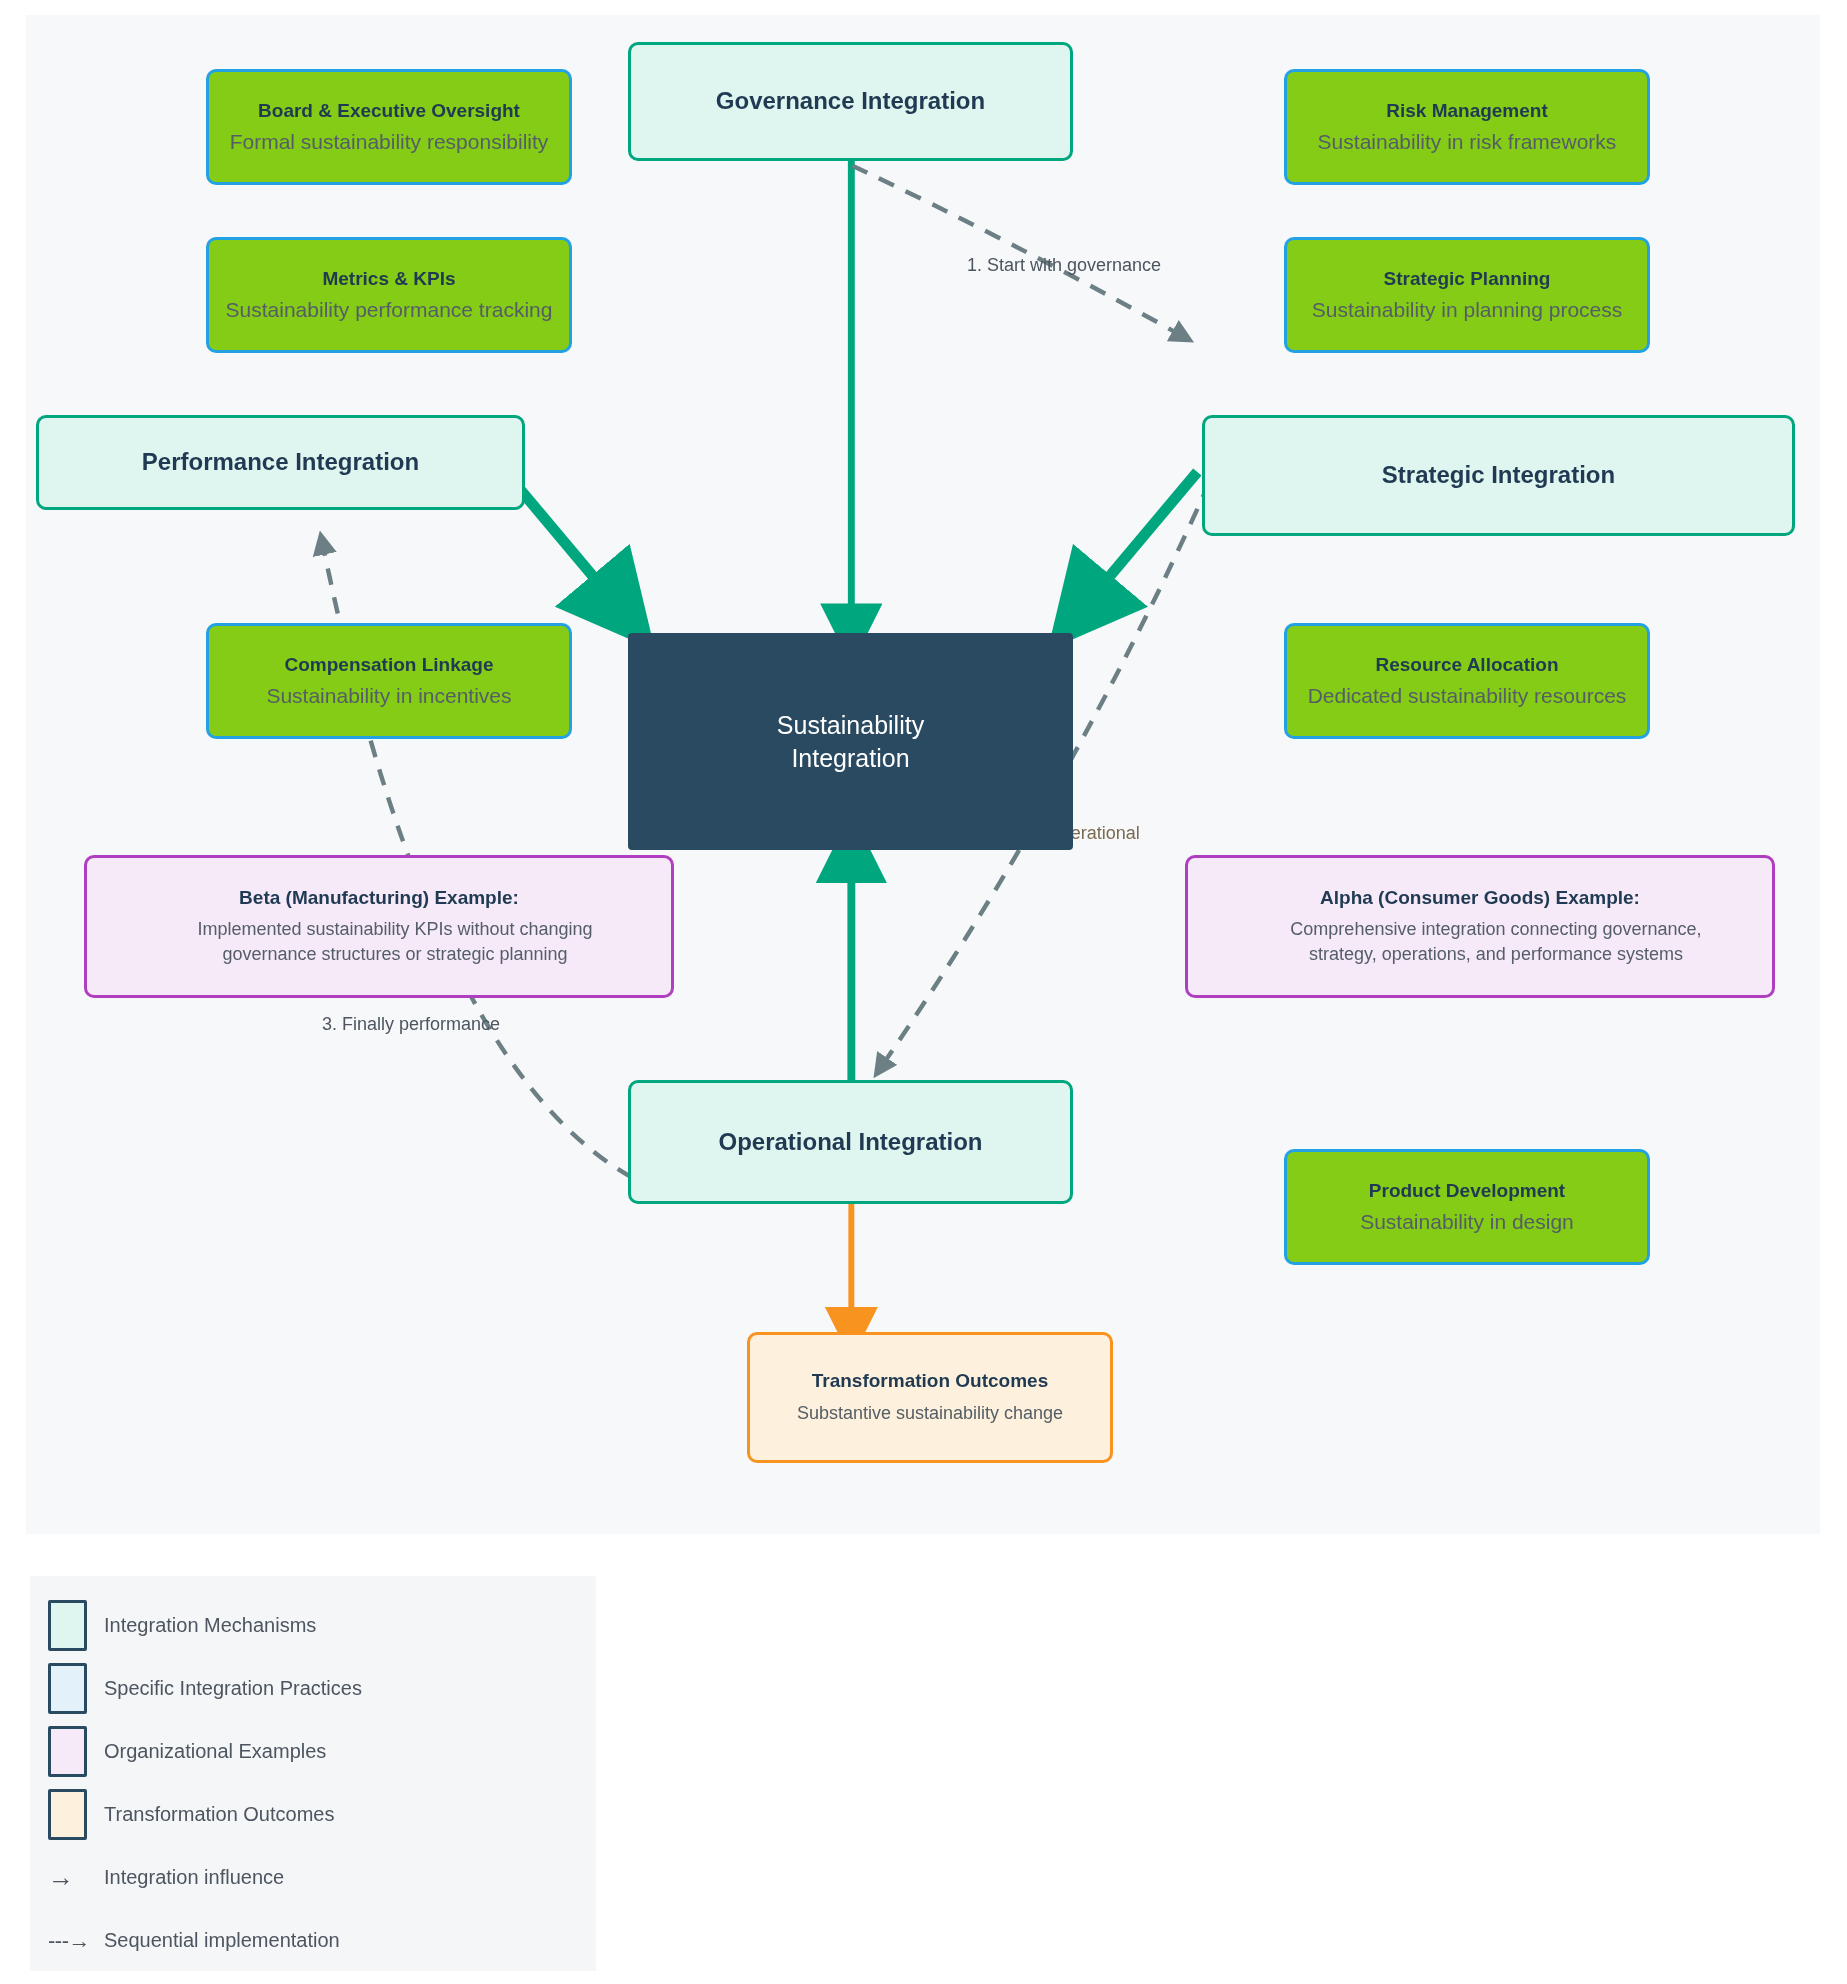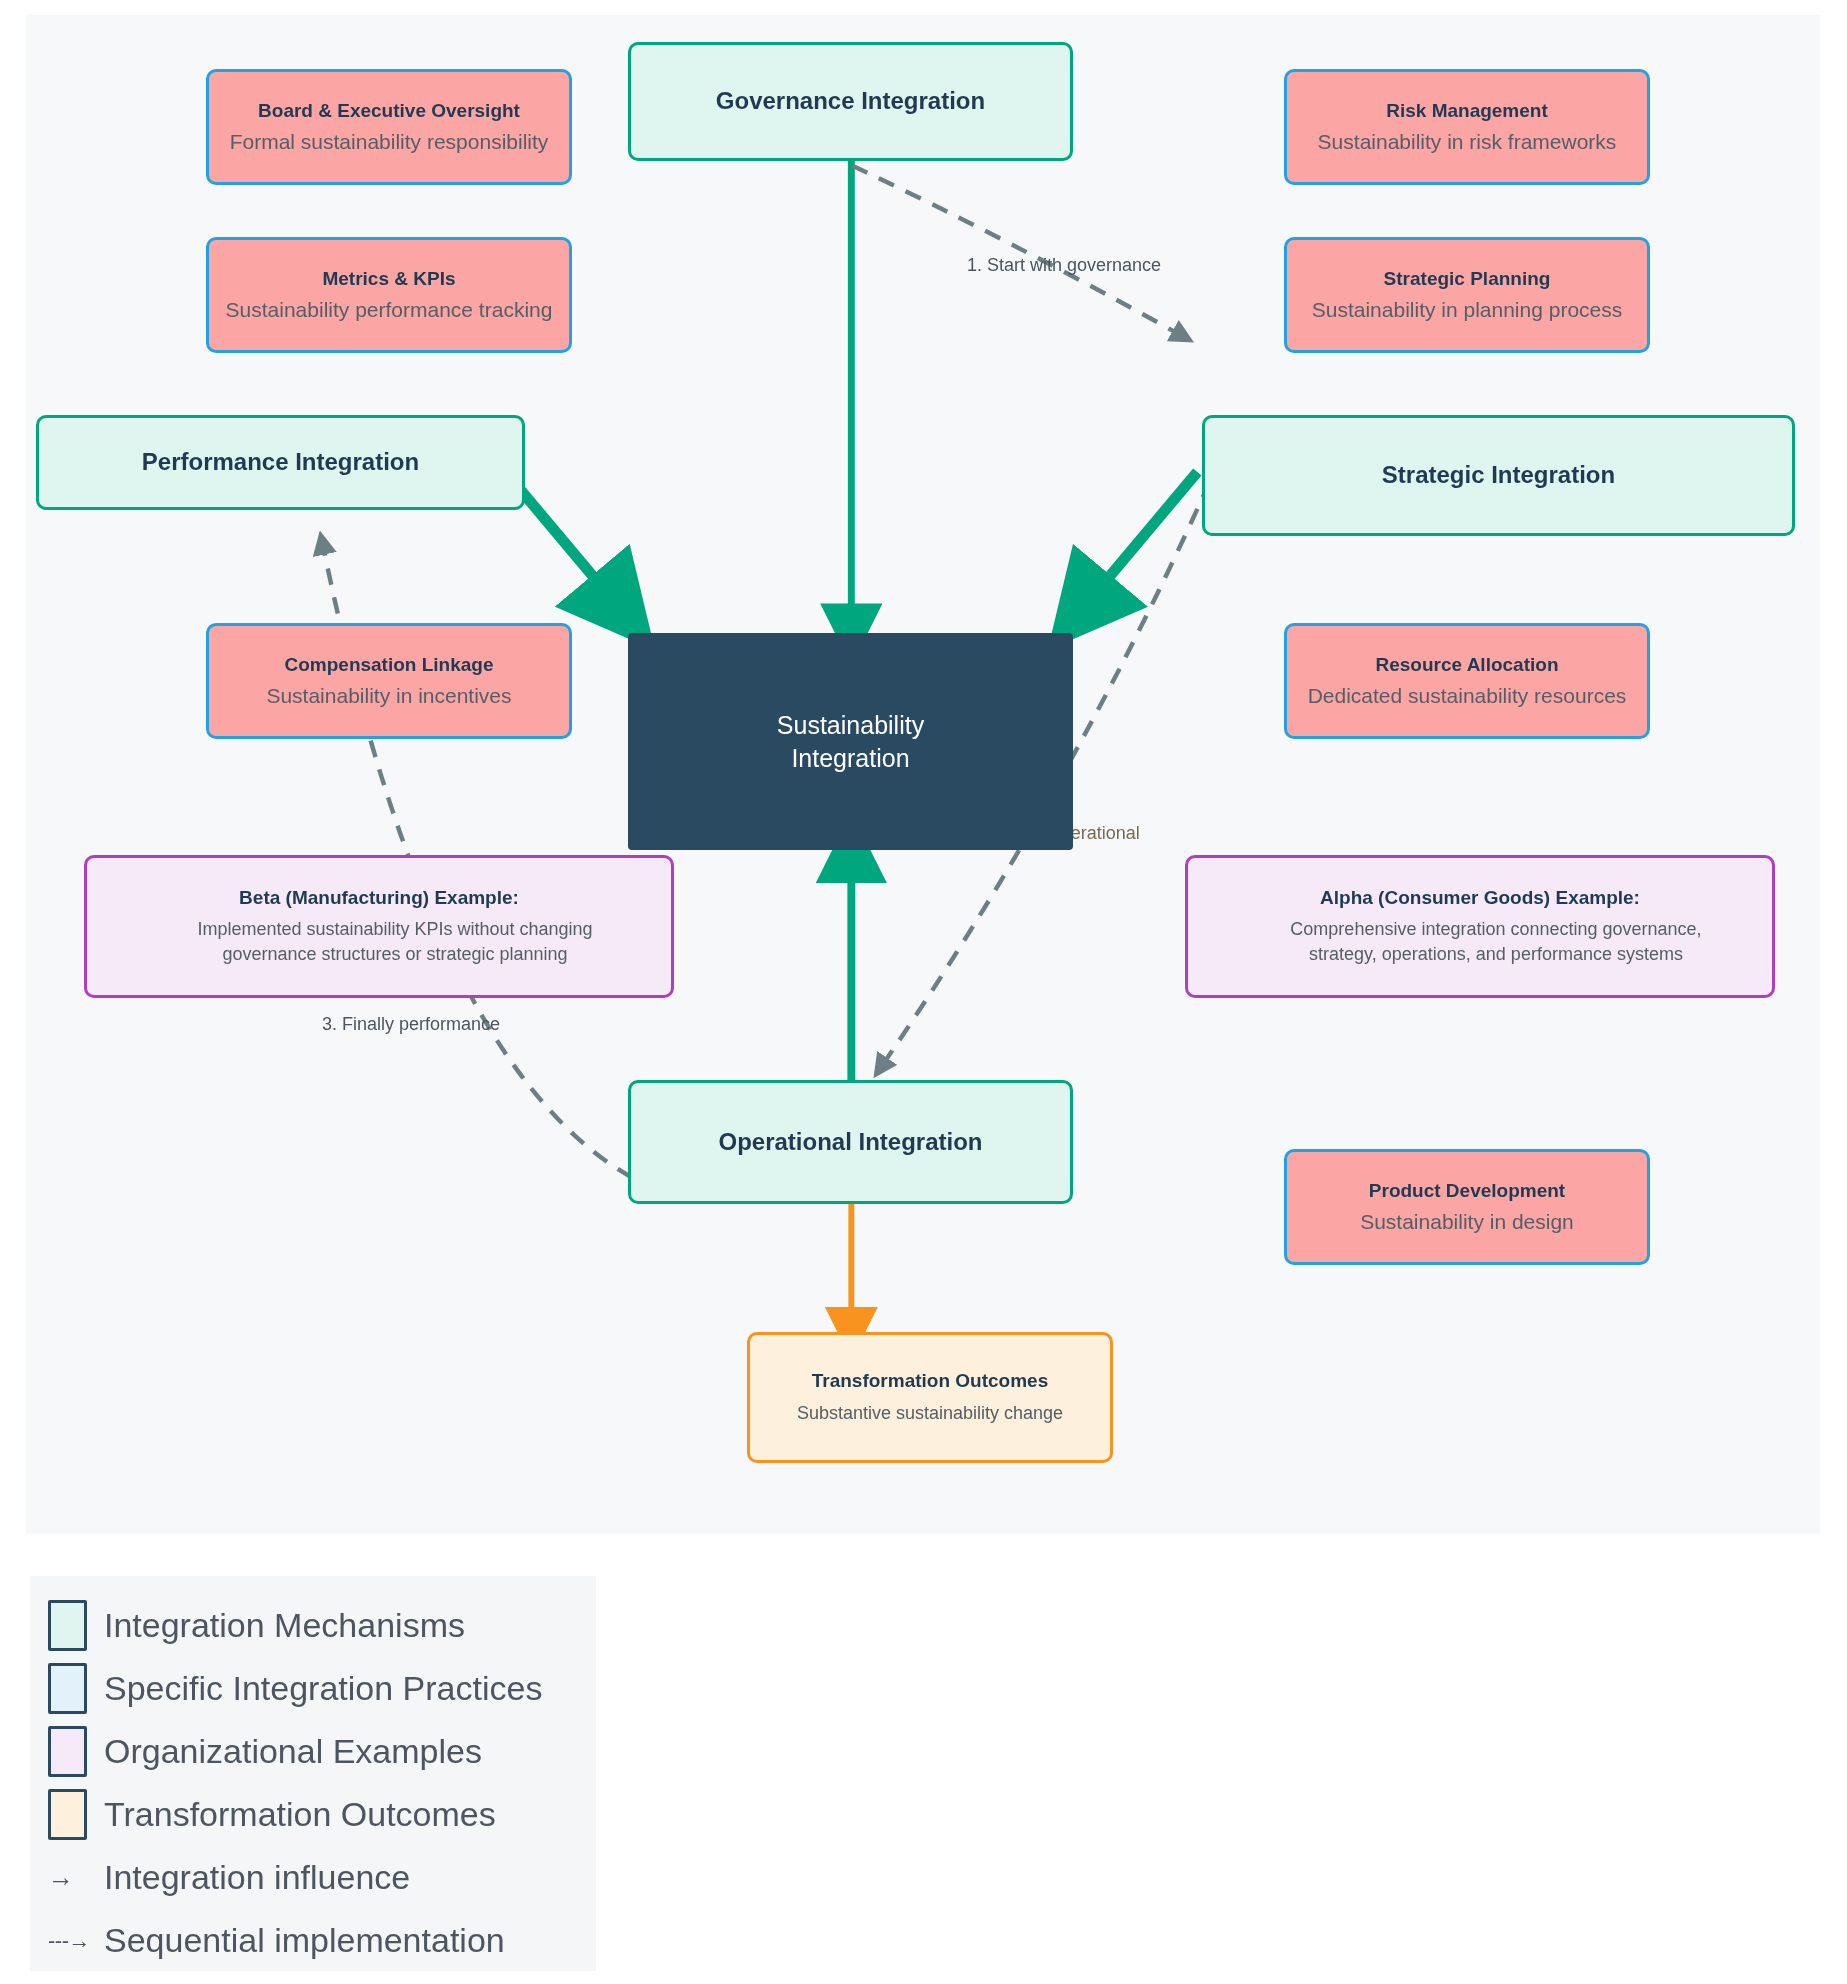--- a/index.html
+++ b/index.html
@@ -51,21 +51,21 @@
     white-space: nowrap;
   }
   
   .mech {
     background: #dff5ef;
     border: 3.5px solid #00a67d;
   }
   .mech .ttl { font-size: 24px; }
   
   .prac {
-    background: #fca5a5;
+    background: #84cc16;
     border: 3px solid #23a2e3;
   }
   .prac .ttl { font-size: 19px; margin-bottom: 7px; }
   .prac .sub { font-size: 21px; }
   
   .exm {
     background: #f6e9f8;
     border: 3px solid #b03ec0;
     padding: 9px 5px;
   }
@@ -119,21 +119,21 @@
     border: 3px solid #2a4a61;
     border-radius: 2px;
     margin-right: 17px;
     flex: none;
   }
   .lsw.c1 { background: #dff5ef; }
   .lsw.c2 { background: #e3f1fb; }
   .lsw.c3 { background: #f6e9f8; }
   .lsw.c4 { background: #fdf0dc; }
   .ltxt {
-    font-size: 34px;
+    font-size: 20px;
     color: #4c5560;
     white-space: nowrap;
   }
   .larr {
     width: 39px;
     margin-right: 17px;
     font-size: 26px;
     color: #4c5560;
     text-align: left;
     flex: none;

